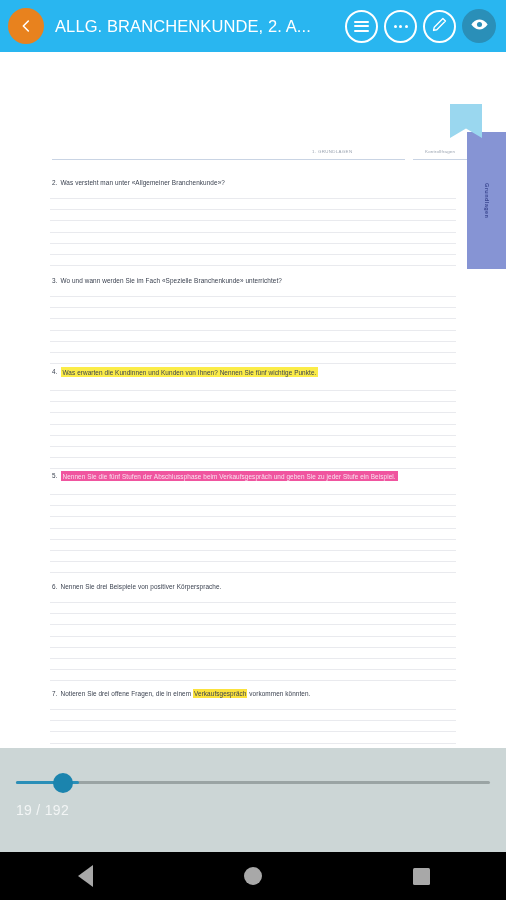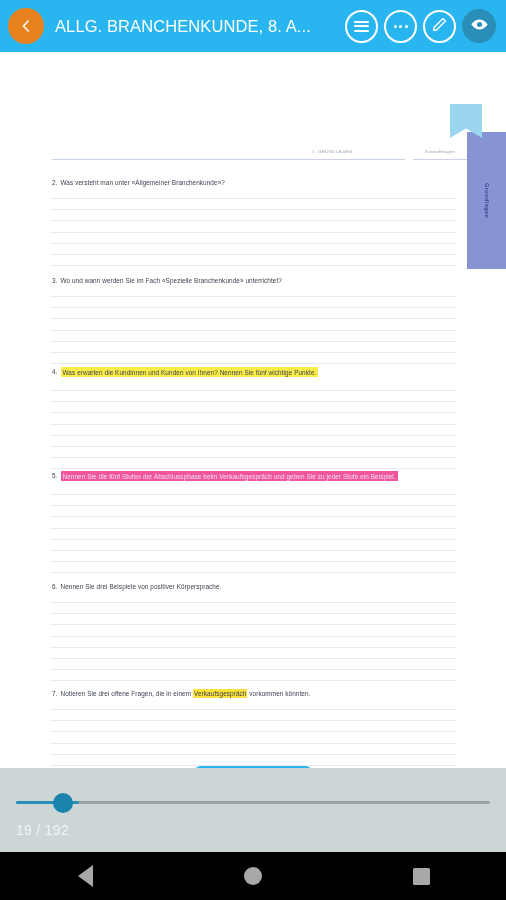--- a/index.html
+++ b/index.html
@@ -144,21 +144,21 @@
     width: 120px; height: 34px;
     background: #29b6f0;
     border-radius: 8px 8px 0 0;
     z-index: 8;
   }
 
   
   .seek-panel {
     position: absolute;
     left: 0; bottom: 48px;
-    width: 506px; height: 84px;
+    width: 506px; height: 104px;
     background: #ccd6d6;
     z-index: 9;
   }
   .track {
     position: absolute;
     top: 33px; left: 16px;
     width: 474px; height: 3px;
     background: #9aa4a4;
     border-radius: 2px;
   }
@@ -219,21 +219,21 @@
 
 <div class="appbar">
   <div class="back-btn">
     <span>
       <svg width="16" height="16" viewBox="0 0 24 24">
           <path d="M15.5 4.5L8 12l7.5 7.5" stroke="#fff" stroke-width="2.4" fill="none" stroke-linecap="round" stroke-linejoin="round"></path>
         </svg>
     </span>
   </div>
 
-  <div class="app-title">ALLG. BRANCHENKUNDE, 8. A...</div>
+  <div class="app-title">ALLG. BRANCHENKUNDE, 2. A...</div>
 
   <div class="icon-btn">
     <span class="hamburger-lines">
       <i></i>
         <i></i>
         <i></i>
     </span>
   </div>
 
   <div class="icon-btn">

